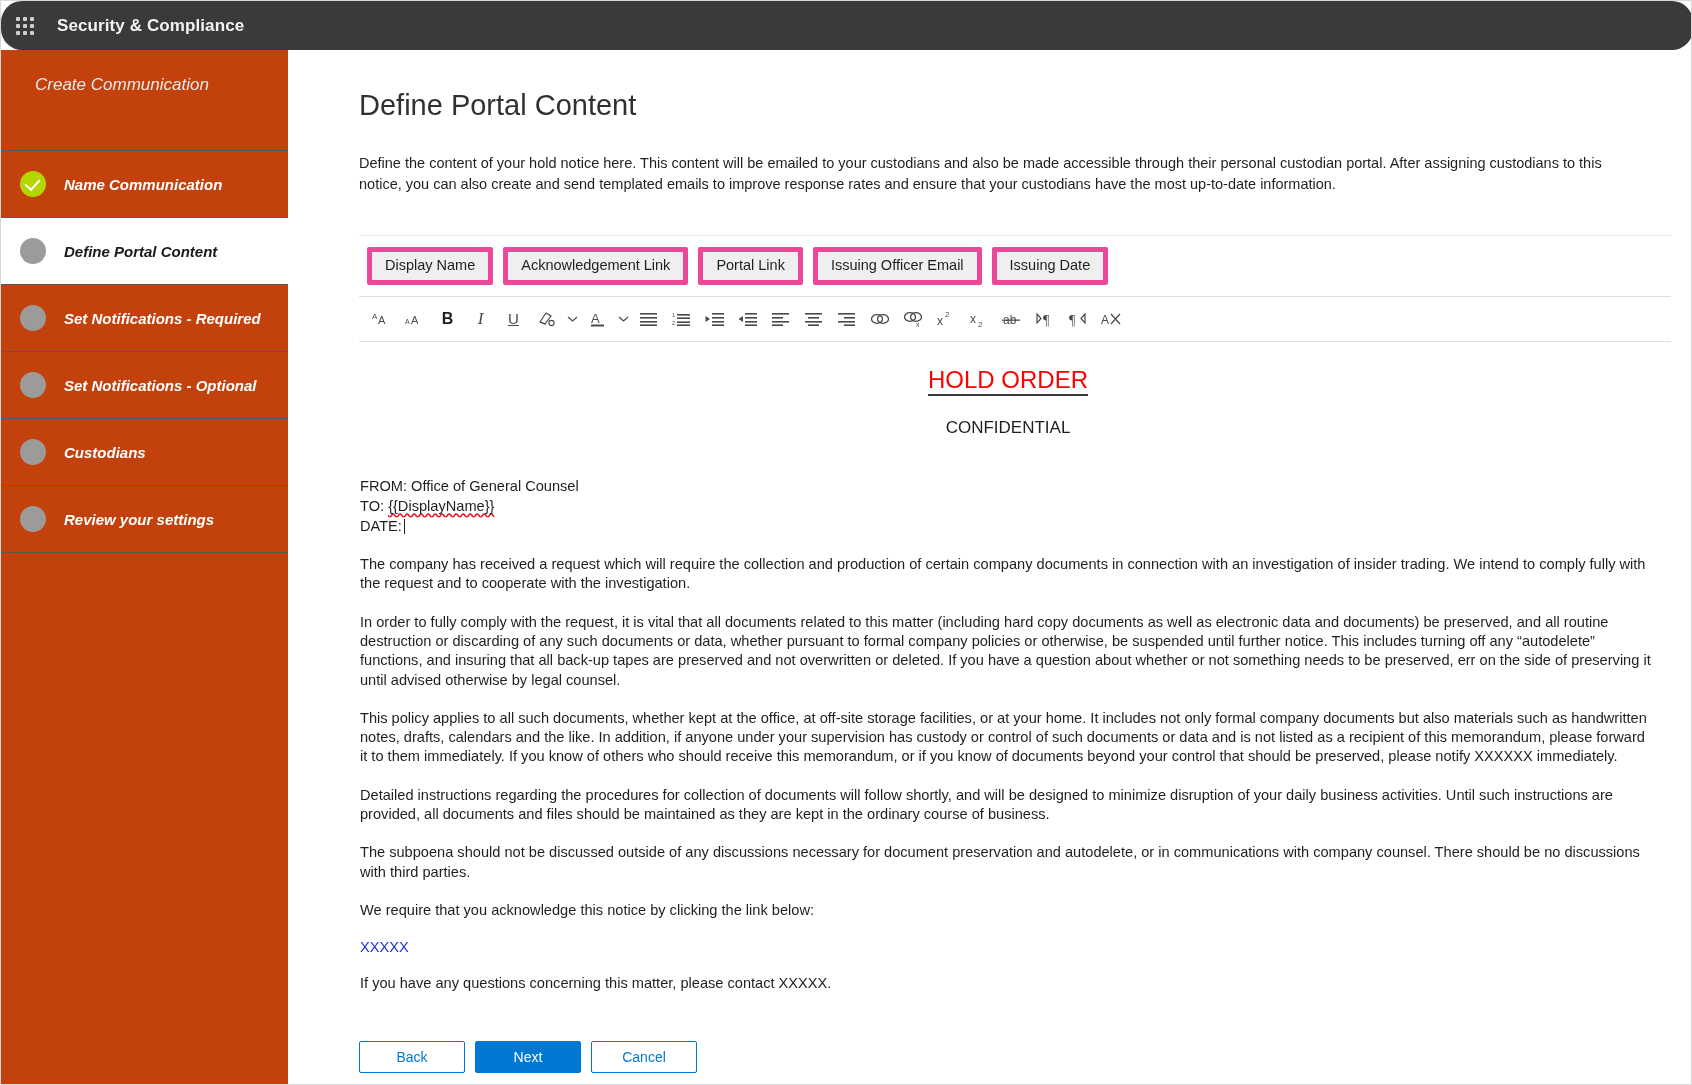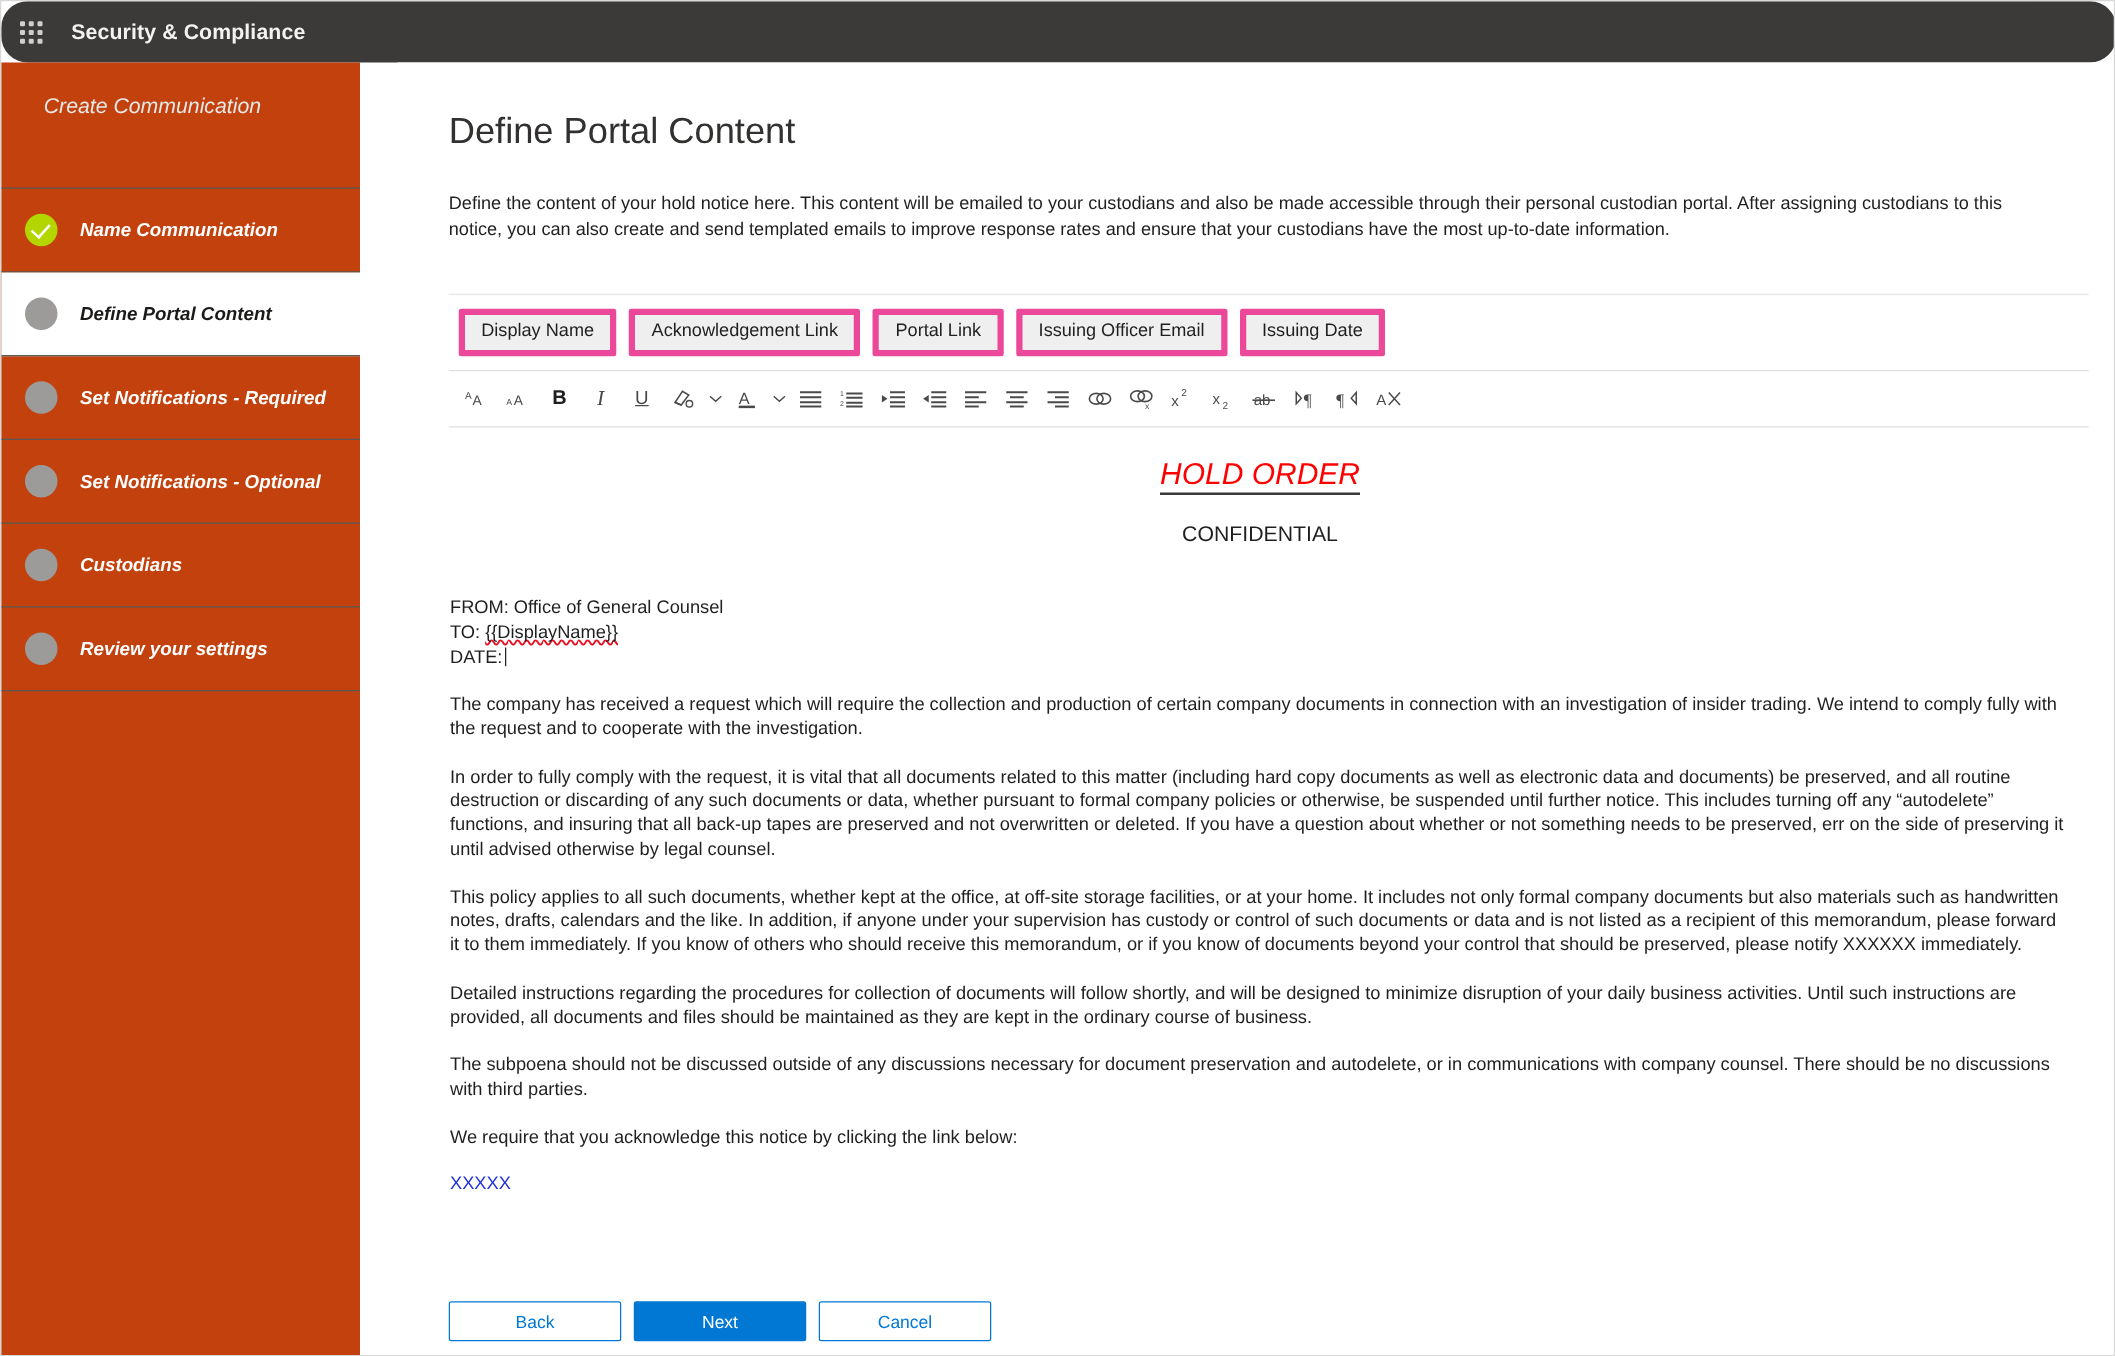--- a/index.html
+++ b/index.html
@@ -172,21 +172,20 @@
   .hold-order {
     text-align: center;
     color: #ff0000;
     font-size: 24px;
     margin: 7px 0 0 0;
     line-height: 1.1;
   }
   .hold-order span {
     border-bottom: 2px solid #3a3a3a;
     padding-bottom: 1px;
-    font-style: italic;
   }
   .confidential {
     text-align: center;
     font-size: 17px;
     color: #1f1f1f;
     margin: 25px 0 0 0;
   }
   .meta { margin: 38px 0 0 0; line-height: 20px; }
   .squiggle {
     text-decoration: underline;
@@ -211,21 +210,21 @@
   }
 
   
   .footer {
     position: absolute;
     left: 41px; bottom: 13px;
     display: flex;
     gap: 10px;
   }
   .btn {
-    width: 138px; height: 32px;
+    width: 106px; height: 32px;
     font-size: 14px;
     border-radius: 2px;
     display: flex; align-items: center; justify-content: center;
     cursor: pointer;
     font-family: "Liberation Sans", sans-serif;
   }
   .btn.secondary {
     background: #ffffff;
     border: 1px solid #0078d4;
     color: #0078d4;
@@ -474,20 +473,21 @@
 
           <p class="para">The company has received a request which will require the collection and production of certain company documents in connection with an investigation of insider trading. We intend to comply fully with the request and to cooperate with the investigation.</p>
           <p class="para">In order to fully comply with the request, it is vital that all documents related to this matter (including hard copy documents as well as electronic data and documents) be preserved, and all routine destruction or discarding of any such documents or data, whether pursuant to formal company policies or otherwise, be suspended until further notice. This includes turning off any “autodelete” functions, and insuring that all back-up tapes are preserved and not overwritten or deleted. If you have a question about whether or not something needs to be preserved, err on the side of preserving it until advised otherwise by legal counsel.</p>
           <p class="para">This policy applies to all such documents, whether kept at the office, at off-site storage facilities, or at your home. It includes not only formal company documents but also materials such as handwritten notes, drafts, calendars and the like. In addition, if anyone under your supervision has custody or control of such documents or data and is not listed as a recipient of this memorandum, please forward it to them immediately. If you know of others who should receive this memorandum, or if you know of documents beyond your control that should be preserved, please notify XXXXXX immediately.</p>
           <p class="para">Detailed instructions regarding the procedures for collection of documents will follow shortly, and will be designed to minimize disruption of your daily business activities. Until such instructions are provided, all documents and files should be maintained as they are kept in the ordinary course of business.</p>
           <p class="para">The subpoena should not be discussed outside of any discussions necessary for document preservation and autodelete, or in communications with company counsel. There should be no discussions with third parties.</p>
           <p class="para">We require that you acknowledge this notice by clicking the link below:</p>
 
           <p class="ack-link">XXXXX</p>
 
+          <p class="para">If you have any questions concerning this matter, please contact XXXXX.</p>
         </div>
       </div>
     </div>
 
     <div class="footer">
       <div class="btn secondary">Back</div>
       <div class="btn primary">Next</div>
       <div class="btn secondary">Cancel</div>
     </div>
   </div>

